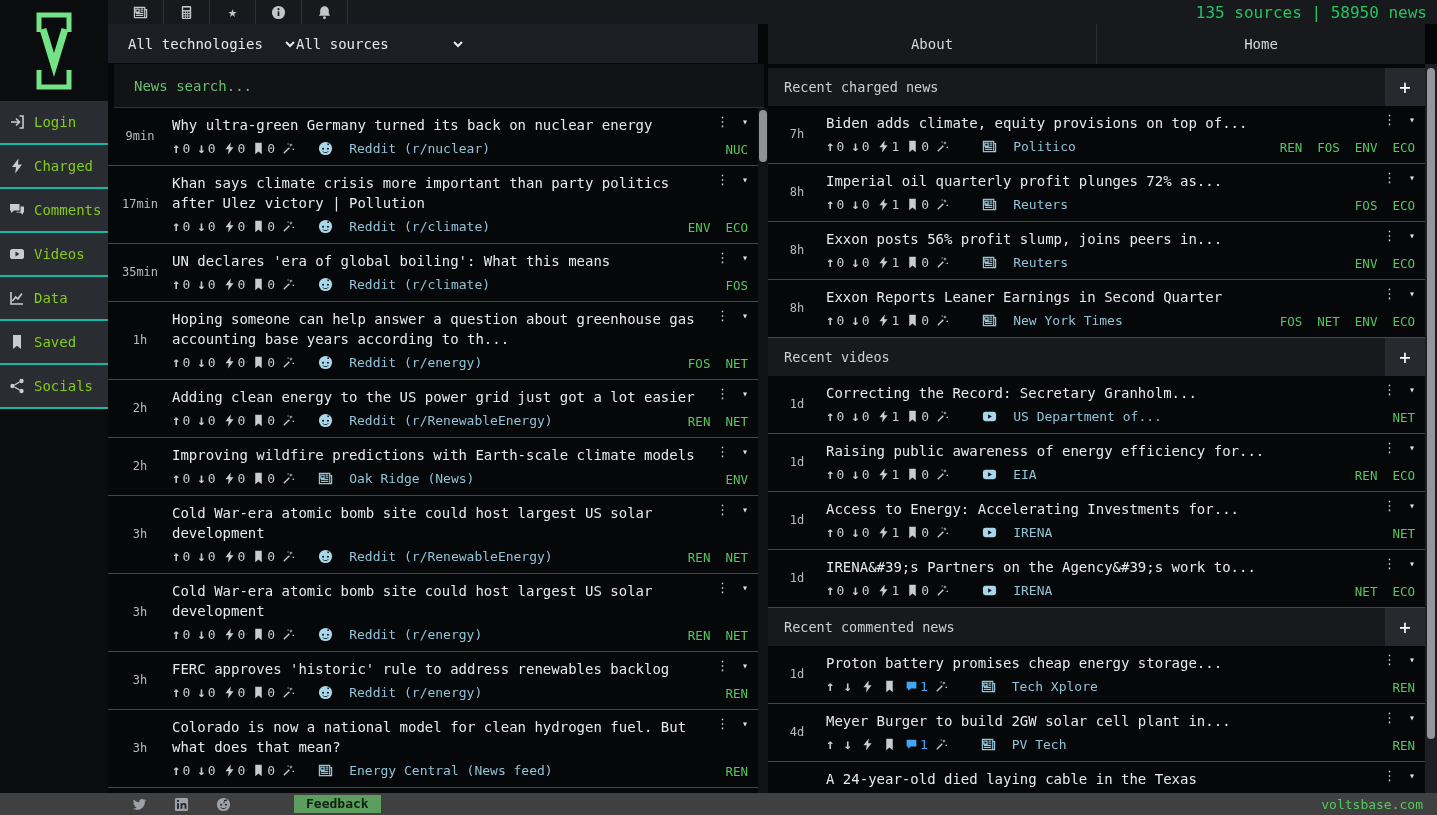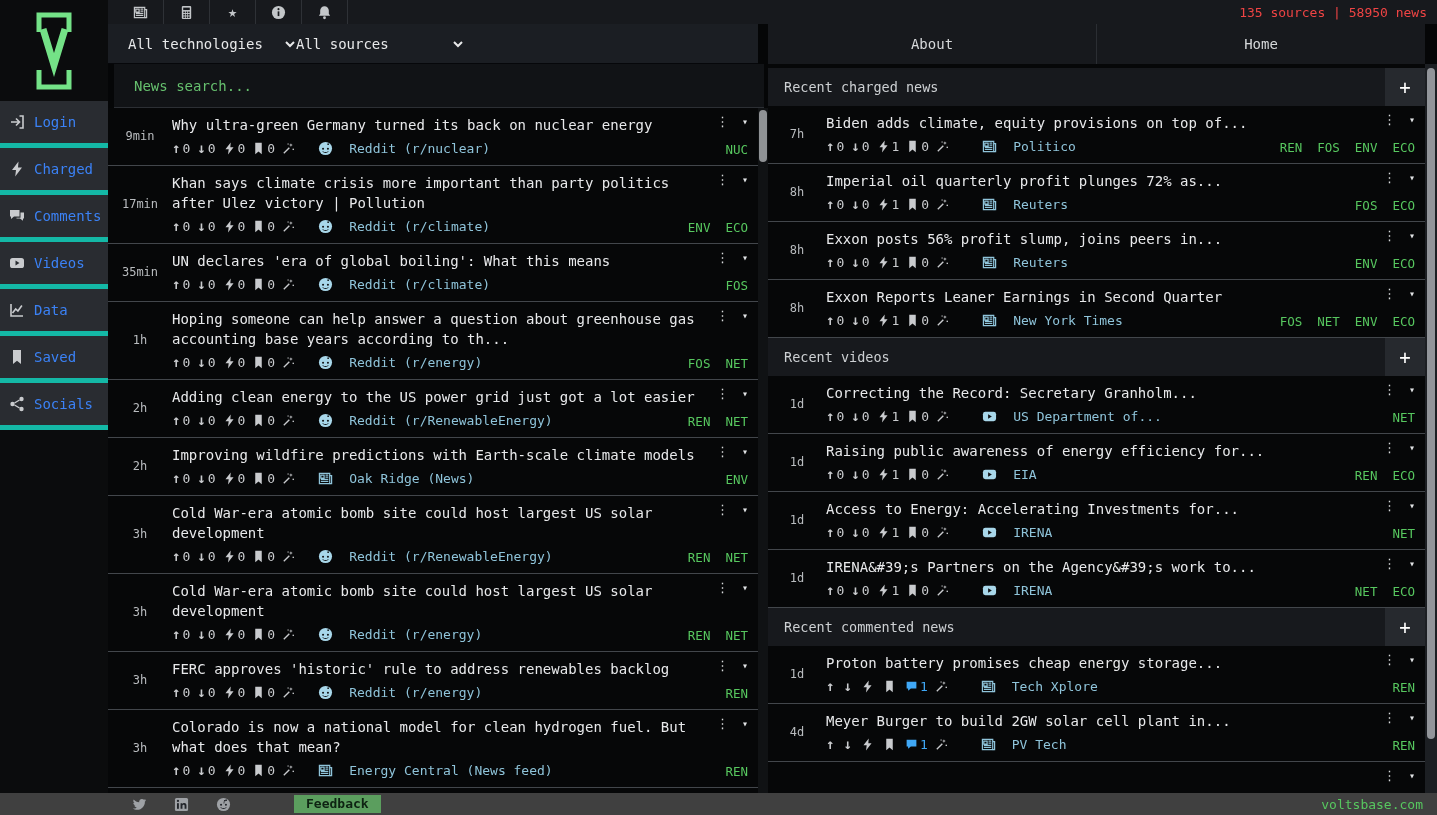--- a/index.html
+++ b/index.html
@@ -8,28 +8,28 @@
   svg{display:block;}
 
   
   .topbar{position:absolute;top:0;left:0;right:0;height:24px;background:#17191d;}
   .icon-strip{position:absolute;left:118px;top:0;height:24px;display:flex;align-items:center;}
   .tico{width:45px;height:24px;display:flex;align-items:center;justify-content:center;
         border-right:1px solid #2e3136;color:#c3c6c9;cursor:pointer;}
   .tico svg{width:15px;height:15px;fill:#c3c6c9;}
   .tico .star-glyph{font-size:15px;line-height:1;color:#c3c6c9;}
   .stats{position:absolute;right:10px;top:0;height:24px;display:flex;align-items:center;
-         color:#ef4444;font-size:13px;}
+         color:#22c55e;font-size:16px;}
 
   
   .logo-block{position:absolute;top:0;left:0;width:108px;height:101px;background:#0b0c0d;
               display:flex;align-items:center;justify-content:center;z-index:5;}
   .sidebar{position:absolute;top:101px;left:0;width:108px;bottom:22px;background:#0b0c0d;}
   .side-item{height:42px;display:flex;align-items:center;gap:9px;padding-left:9px;
-             background:#292c31;border-bottom:5px solid #14b8a6;color:#3b82f6;font-size:14px;cursor:pointer;}
+             background:#292c31;border-bottom:2px solid #14b8a6;color:#84cc16;font-size:14px;cursor:pointer;}
   .side-item svg{width:16px;height:16px;fill:#c9cbce;flex:none;}
 
   
   .filterbar{position:absolute;top:24px;left:108px;width:650px;height:40px;background:#1b1e23;
              display:flex;align-items:center;padding-left:20px;box-sizing:border-box;
              border-bottom:1px solid #06070a;}
   .filter{display:flex;align-items:center;justify-content:space-between;width:168px;
           color:#e8e9ea;font-size:14px;cursor:pointer;}
   .chev svg{width:12px;height:12px;stroke:#e8e9ea;stroke-width:2;fill:none;}
   .tabsbar{position:absolute;top:24px;left:768px;width:657px;height:40px;display:flex;
@@ -1408,20 +1408,24 @@
     <div class="controls">
       <span class="kebab">⋮</span>
       <span class="caret">▾</span>
     </div>
     <div class="tags">
           <span class="tag">REN</span>
         </div>
   </article>
       <article class="item partial">
     <div class="time"></div>
+    <div class="body">
+      <h3 class="title">A 24-year-old died laying cable in the Texas</h3>
+
+    </div>
     <div class="controls">
       <span class="kebab">⋮</span>
       <span class="caret">▾</span>
     </div>
 
   </article>
     </aside>
   <div class="vscroll-right">
       <div class="thumb"></div>
     </div>

